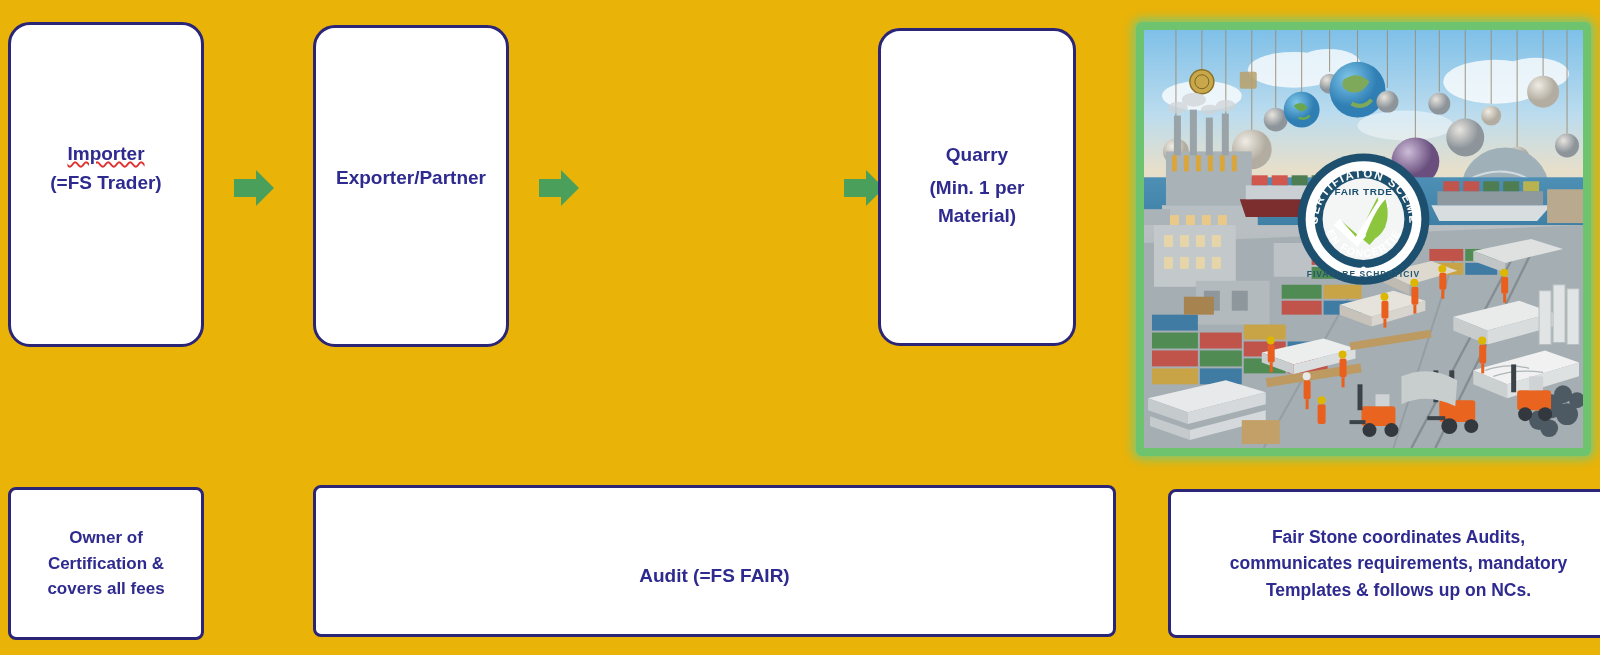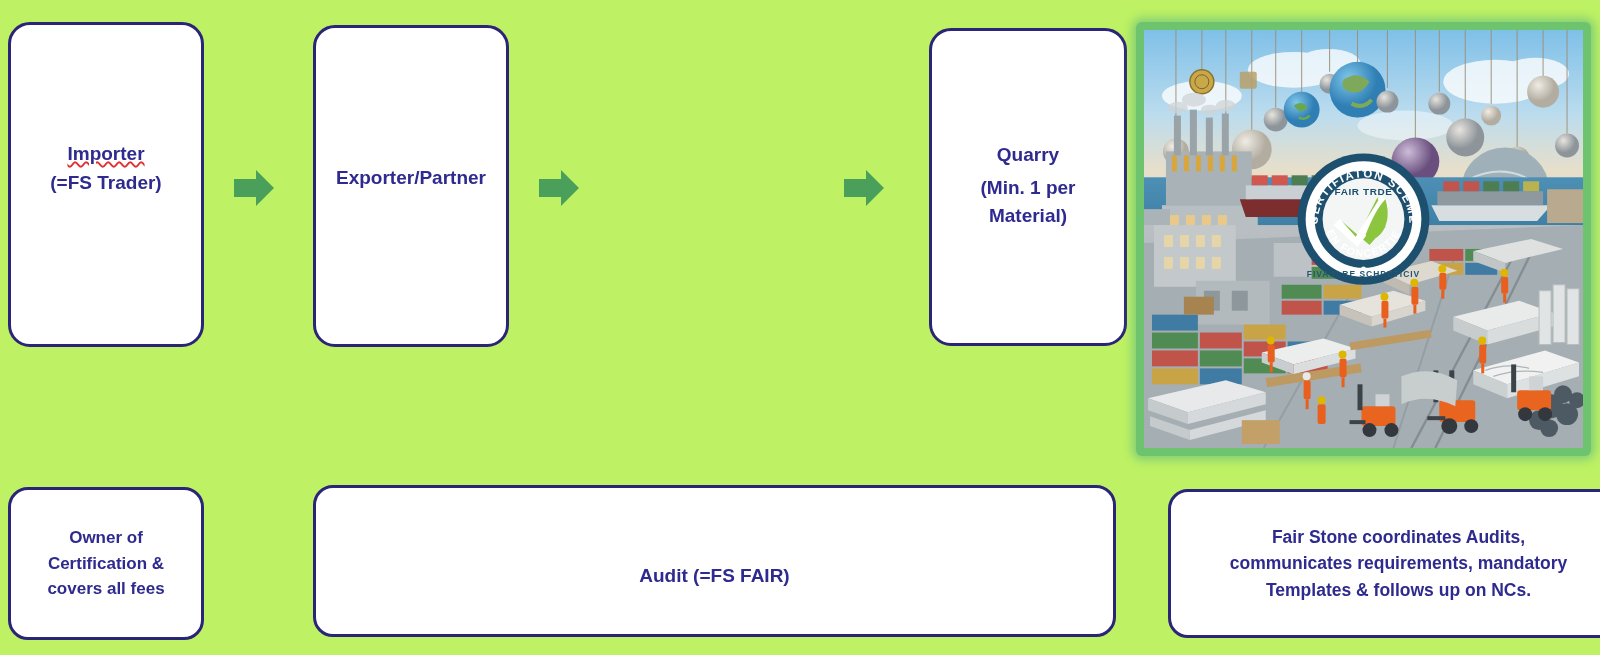--- a/index.html
+++ b/index.html
@@ -8,31 +8,31 @@
     padding: 0;
     background: #ffffff;
   }
   body {
     font-family: "Liberation Sans", sans-serif;
   }
   #canvas {
     position: relative;
     width: 1600px;
     height: 655px;
-    background: #bef264;
+    background: #eab308;
     overflow: hidden;
   }
 
   
   .box {
     position: absolute;
     box-sizing: border-box;
     background: #ffffff;
     border: 3px solid #2b2577;
-    border-radius: 20px;
+    border-radius: 8px;
     display: flex;
     align-items: center;
     justify-content: center;
     text-align: center;
   }
   .box .boxtext {
     color: #2e2a8f;
     font-weight: bold;
     line-height: 1.5;
     padding: 0 8px;
@@ -107,21 +107,21 @@
 
   <svg class="arrow" id="arrow-2" style="left:537px; top:166px;" viewBox="0 0 44 44">
     <path d="M2 13 H24 V4 L42 22 L24 40 V31 H2 Z" fill="#4aa05a"></path>
   </svg>
 
 
   <svg class="arrow" id="arrow-3" style="left:842px; top:166px;" viewBox="0 0 44 44">
     <path d="M2 13 H24 V4 L42 22 L24 40 V31 H2 Z" fill="#4aa05a"></path>
   </svg>
 
-  <div class="box node" id="box-quarry" style="left:929px; top:28px; width:198px; height:318px;">
+  <div class="box node" id="box-quarry" style="left:878px; top:28px; width:198px; height:318px;">
     <div class="boxtext">
       <span>Quarry</span>
       <div style="height:6px"></div>
       <span>(Min. 1 per</span><br>
       <span>Material)</span>
     </div>
   </div>
 
   <div id="picture-frame">
     <svg viewBox="0 0 440 420" preserveAspectRatio="none">

